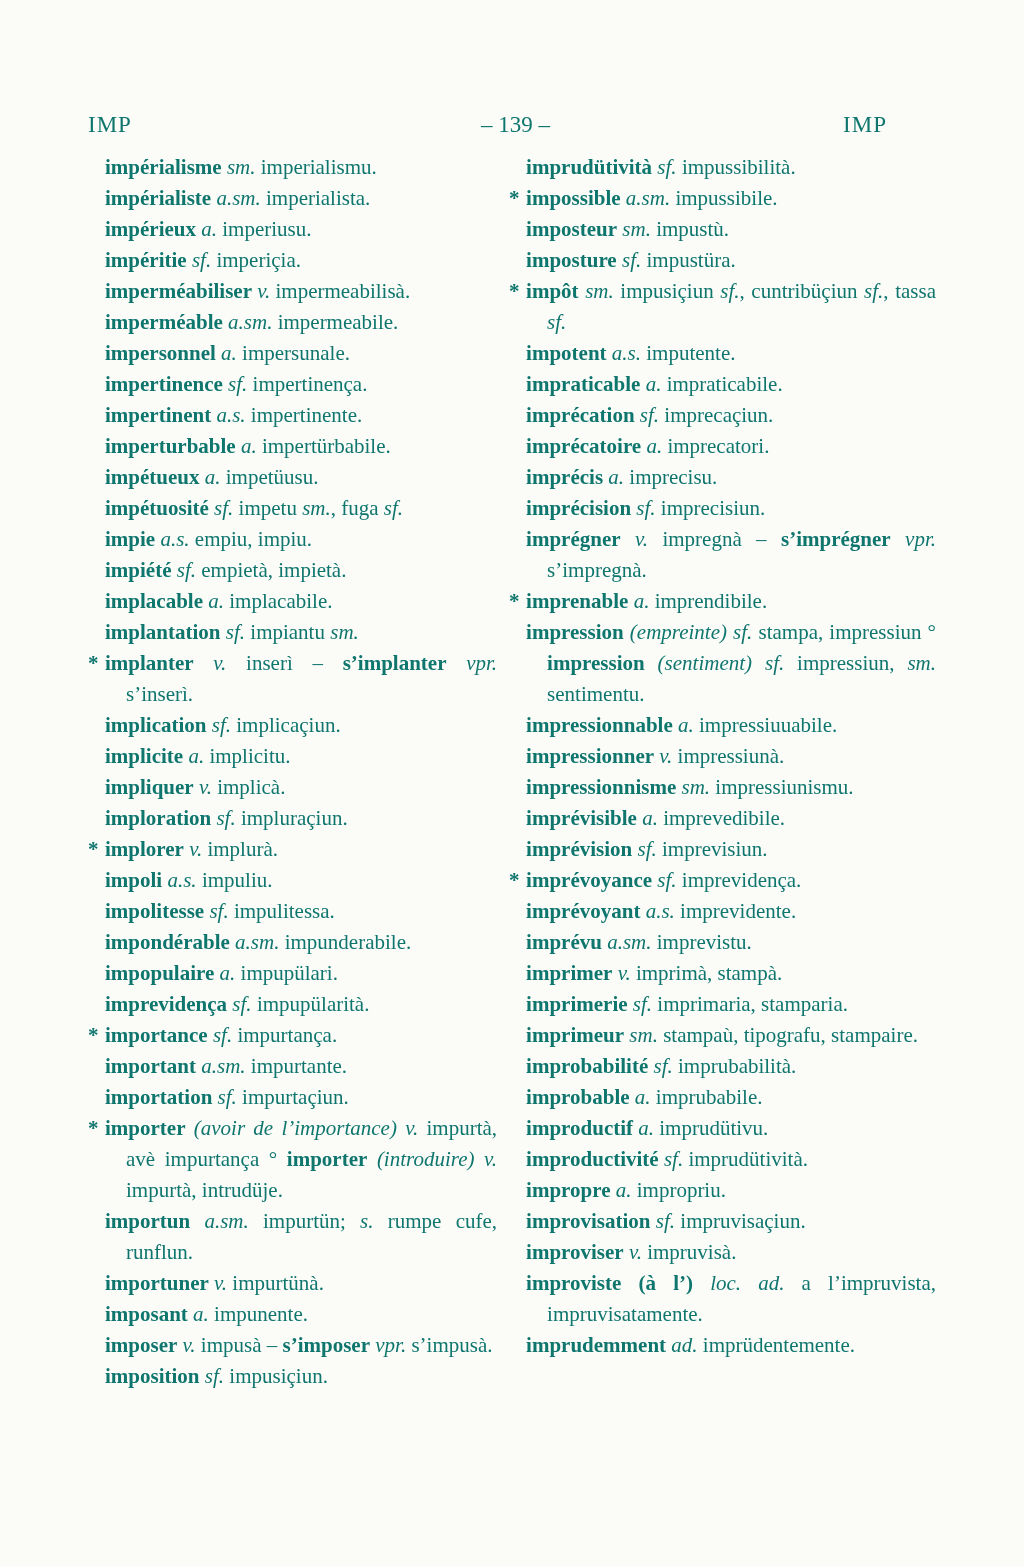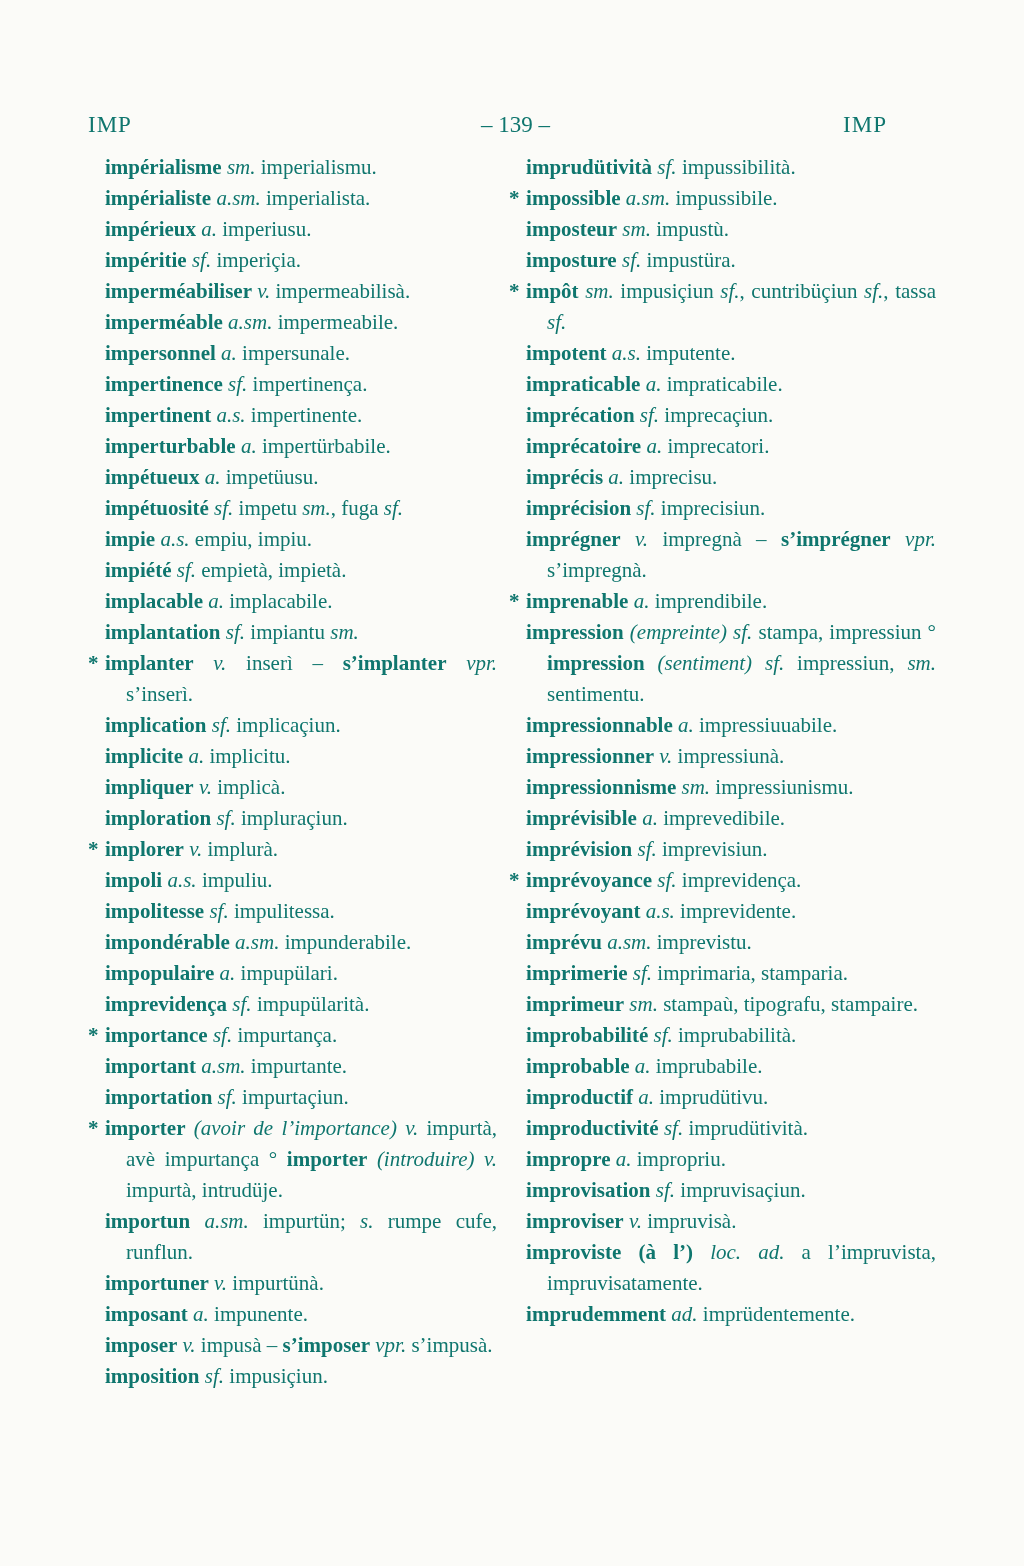--- a/index.html
+++ b/index.html
@@ -117,20 +117,21 @@
         <p class="entry"><span class="star">*</span><span class="b">imprenable</span><span class="i"> a.</span><span class="r"> imprendibile.</span></p>
         <p class="entry"><span class="star"></span><span class="b">impression</span><span class="i"> (empreinte) sf.</span><span class="r"> stampa, impressiun ° </span><span class="b">impression</span><span class="i"> (sentiment) sf.</span><span class="r"> impressiun,</span><span class="i"> sm.</span><span class="r"> sentimentu.</span></p>
         <p class="entry"><span class="star"></span><span class="b">impressionnable</span><span class="i"> a.</span><span class="r"> impressiuuabile.</span></p>
         <p class="entry"><span class="star"></span><span class="b">impressionner</span><span class="i"> v.</span><span class="r"> impressiunà.</span></p>
         <p class="entry"><span class="star"></span><span class="b">impressionnisme</span><span class="i"> sm.</span><span class="r"> impressiunismu.</span></p>
         <p class="entry"><span class="star"></span><span class="b">imprévisible</span><span class="i"> a.</span><span class="r"> imprevedibile.</span></p>
         <p class="entry"><span class="star"></span><span class="b">imprévision</span><span class="i"> sf.</span><span class="r"> imprevisiun.</span></p>
         <p class="entry"><span class="star">*</span><span class="b">imprévoyance</span><span class="i"> sf.</span><span class="r"> imprevidença.</span></p>
         <p class="entry"><span class="star"></span><span class="b">imprévoyant</span><span class="i"> a.s.</span><span class="r"> imprevidente.</span></p>
         <p class="entry"><span class="star"></span><span class="b">imprévu</span><span class="i"> a.sm.</span><span class="r"> imprevistu.</span></p>
+        <p class="entry"><span class="star"></span><span class="b">imprimer</span><span class="i"> v.</span><span class="r"> imprimà, stampà.</span></p>
         <p class="entry"><span class="star"></span><span class="b">imprimerie</span><span class="i"> sf.</span><span class="r"> imprimaria, stamparia.</span></p>
         <p class="entry"><span class="star"></span><span class="b">imprimeur</span><span class="i"> sm.</span><span class="r"> stampaù, tipografu, stampaire.</span></p>
         <p class="entry"><span class="star"></span><span class="b">improbabilité</span><span class="i"> sf.</span><span class="r"> imprubabilità.</span></p>
         <p class="entry"><span class="star"></span><span class="b">improbable</span><span class="i"> a.</span><span class="r"> imprubabile.</span></p>
         <p class="entry"><span class="star"></span><span class="b">improductif</span><span class="i"> a.</span><span class="r"> imprudütivu.</span></p>
         <p class="entry"><span class="star"></span><span class="b">improductivité</span><span class="i"> sf.</span><span class="r"> imprudütività.</span></p>
         <p class="entry"><span class="star"></span><span class="b">impropre</span><span class="i"> a.</span><span class="r"> impropriu.</span></p>
         <p class="entry"><span class="star"></span><span class="b">improvisation</span><span class="i"> sf.</span><span class="r"> impruvisaçiun.</span></p>
         <p class="entry"><span class="star"></span><span class="b">improviser</span><span class="i"> v.</span><span class="r"> impruvisà.</span></p>
         <p class="entry"><span class="star"></span><span class="b">improviste (à l’)</span><span class="i"> loc. ad.</span><span class="r"> a l’impru­vista, impruvisatamente.</span></p>

